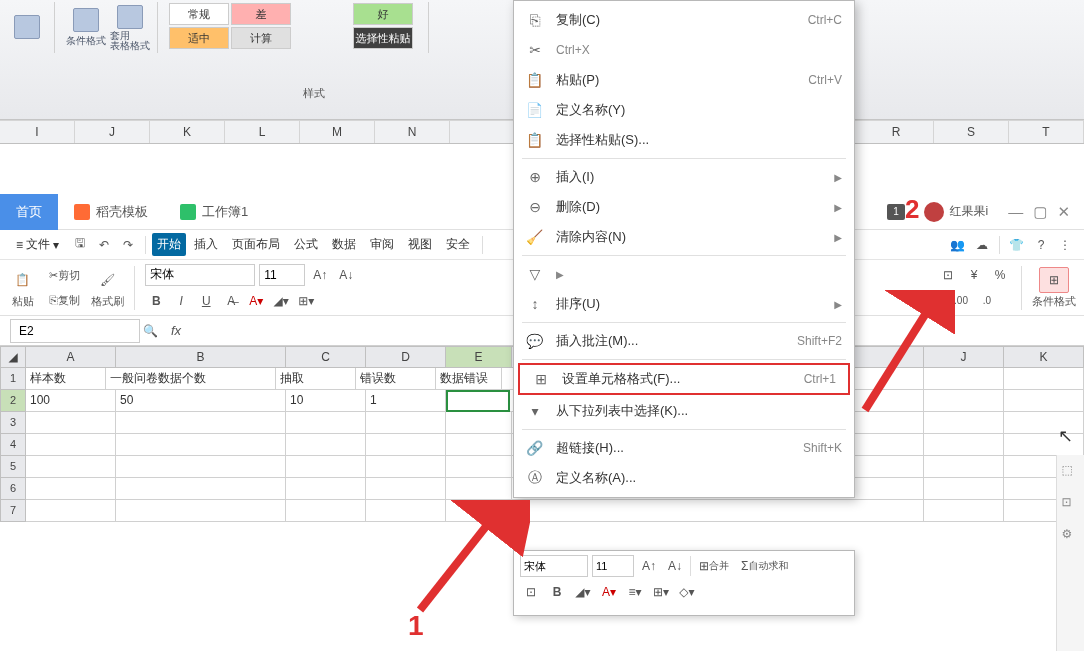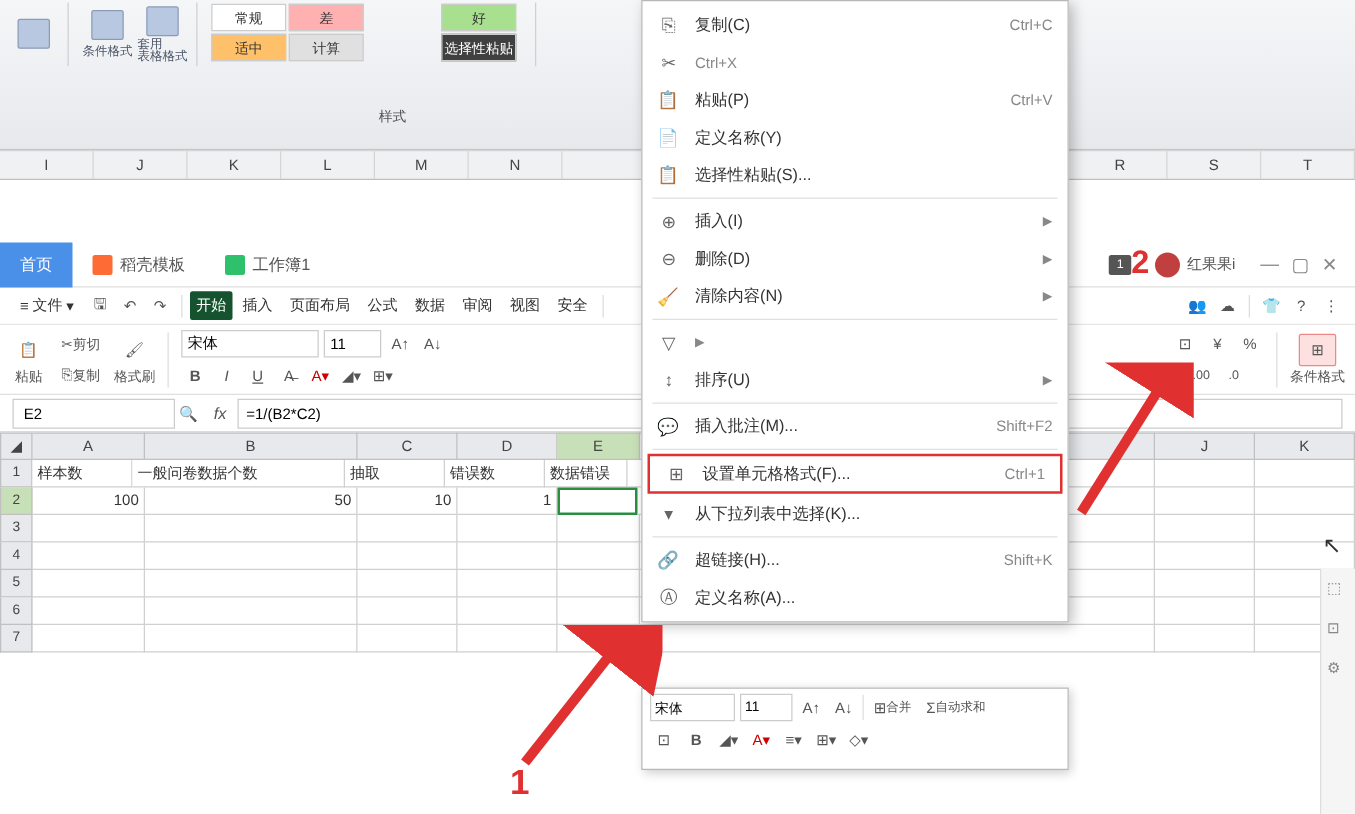--- a/index.html
+++ b/index.html
@@ -26,21 +26,21 @@
 .tab.green-t{color:#555}
 .tab-ico{width:16px;height:16px;border-radius:2px}
 .tab-ico.orange{background:#ff6b35}
 .tab-ico.green{background:#2ec06a}
 .win-ctrl{margin-left:auto;display:flex;gap:10px;padding-right:14px;align-items:center;color:#888;font-size:15px}
 .user-area{display:flex;align-items:center;gap:6px;margin-right:10px}
 .badge{background:#555;color:#fff;width:18px;height:16px;font-size:10px;border-radius:2px;display:flex;align-items:center;justify-content:center}
 .avatar{width:20px;height:20px;border-radius:50%;background:#c04040}
 .menu-bar{height:30px;display:flex;align-items:center;padding:0 8px;gap:2px;font-size:12px;border-bottom:1px solid #e5e5e5}
 .menu-bar .mi{padding:3px 6px;cursor:pointer;color:#333}
-.menu-bar .mi.active{background:#14532d;color:#fff;border-radius:2px;padding:3px 5px}
+.menu-bar .mi.active{background:#0369a1;color:#fff;border-radius:2px;padding:3px 5px}
 .file-btn{display:flex;align-items:center;gap:3px;padding:3px 8px}
 .sep{width:1px;height:18px;background:#ddd;margin:0 4px}
 .tool-row{height:56px;display:flex;align-items:center;padding:4px 8px;gap:6px;border-bottom:1px solid #e0e0e0}
 .tool-grp{display:flex;flex-direction:column;align-items:center;gap:1px}
 .tool-grp-lbl{font-size:11px;color:#555}
 .ico-btn{width:22px;height:22px;display:flex;align-items:center;justify-content:center;cursor:pointer;color:#555;border:1px solid transparent;border-radius:2px}
 .font-sel{width:110px;height:22px;border:1px solid #ccc;padding:0 4px;font-size:12px}
 .size-sel{width:46px;height:22px;border:1px solid #ccc;padding:0 4px;font-size:12px}
 .fmt-row{display:flex;gap:3px}
 .fx-bar{height:30px;display:flex;align-items:center;border-bottom:1px solid #d0d0d0;background:#fff}
@@ -50,21 +50,21 @@
 .grid-area{position:relative;background:#fff}
 .g-col-hdr{display:flex;height:22px;background:#e8e9ec}
 .g-col-hdr .gc{border:1px solid #c0c0c0;border-left:none;text-align:center;font-size:12px;color:#444;line-height:20px}
 .g-col-hdr .gc:first-child{border-left:1px solid #c0c0c0;width:26px;background:#e8e9ec}
 .g-col-hdr .gc.sel{background:#c8e0b8}
 .g-row{display:flex;height:22px}
 .g-row .rc{width:26px;background:#e8e9ec;border:1px solid #c0c0c0;border-top:none;text-align:center;font-size:11px;color:#444;line-height:20px}
 .g-row .rc.sel{background:#c8e0b8}
 .g-row .cell{border-right:1px solid #d0d0d0;border-bottom:1px solid #d0d0d0;padding:0 4px;font-size:12px;line-height:20px;overflow:hidden;white-space:nowrap}
 .g-row .cell.hdr{background:#fff}
-.g-row .cell.num{text-align:right}
+.g-row .cell.num{}
 .ctx-menu{position:absolute;left:513px;top:0;width:342px;background:#fff;border:1px solid #b8b8b8;box-shadow:3px 3px 10px rgba(0,0,0,0.25);padding:4px 0;z-index:100}
 .ctx-item{display:flex;align-items:center;height:30px;padding:0 12px;font-size:13px;cursor:pointer;color:#333;gap:12px}
 .ctx-item.hl{border:2.5px solid #e03030;margin:1px 4px;height:32px}
 .ctx-ico{width:18px;height:18px;display:flex;align-items:center;justify-content:center;color:#666;font-size:14px}
 .ctx-lbl{flex:1}
 .ctx-sc{color:#888;font-size:12px}
 .ctx-arrow{color:#888;font-size:10px}
 .ctx-sep{height:1px;background:#e0e0e0;margin:3px 8px}
 .mini-toolbar{position:absolute;left:513px;top:550px;width:342px;height:66px;background:#fff;border:1px solid #b8b8b8;box-shadow:2px 2px 8px rgba(0,0,0,0.2);padding:4px 6px;z-index:99;display:flex;flex-direction:column;gap:4px}
 .mini-row{display:flex;align-items:center;gap:4px}
@@ -230,21 +230,20 @@
   <div class="tool-grp">
     <div class="ico-btn" style="width:30px;height:26px;background:#fde0e0;border:1px solid #e88">⊞</div>
     <span class="tool-grp-lbl">条件格式</span>
   </div>
 </div>
 
 <div class="fx-bar">
   <input class="name-box" value="E2" style="">
   <span class="ico-btn">🔍</span>
   <span class="fx-lbl">fx</span>
-  <input class="fx-input" value="=1/(B2*C2)" style="">
 </div>
 
 <div class="grid-area">
   <div class="g-col-hdr">
     <div class="gc">◢</div>
     <div class="gc" style="width:90px">A</div>
     <div class="gc" style="width:170px">B</div>
     <div class="gc" style="width:80px">C</div>
     <div class="gc" style="width:80px">D</div>
     <div class="gc sel" style="width:66px">E</div>

